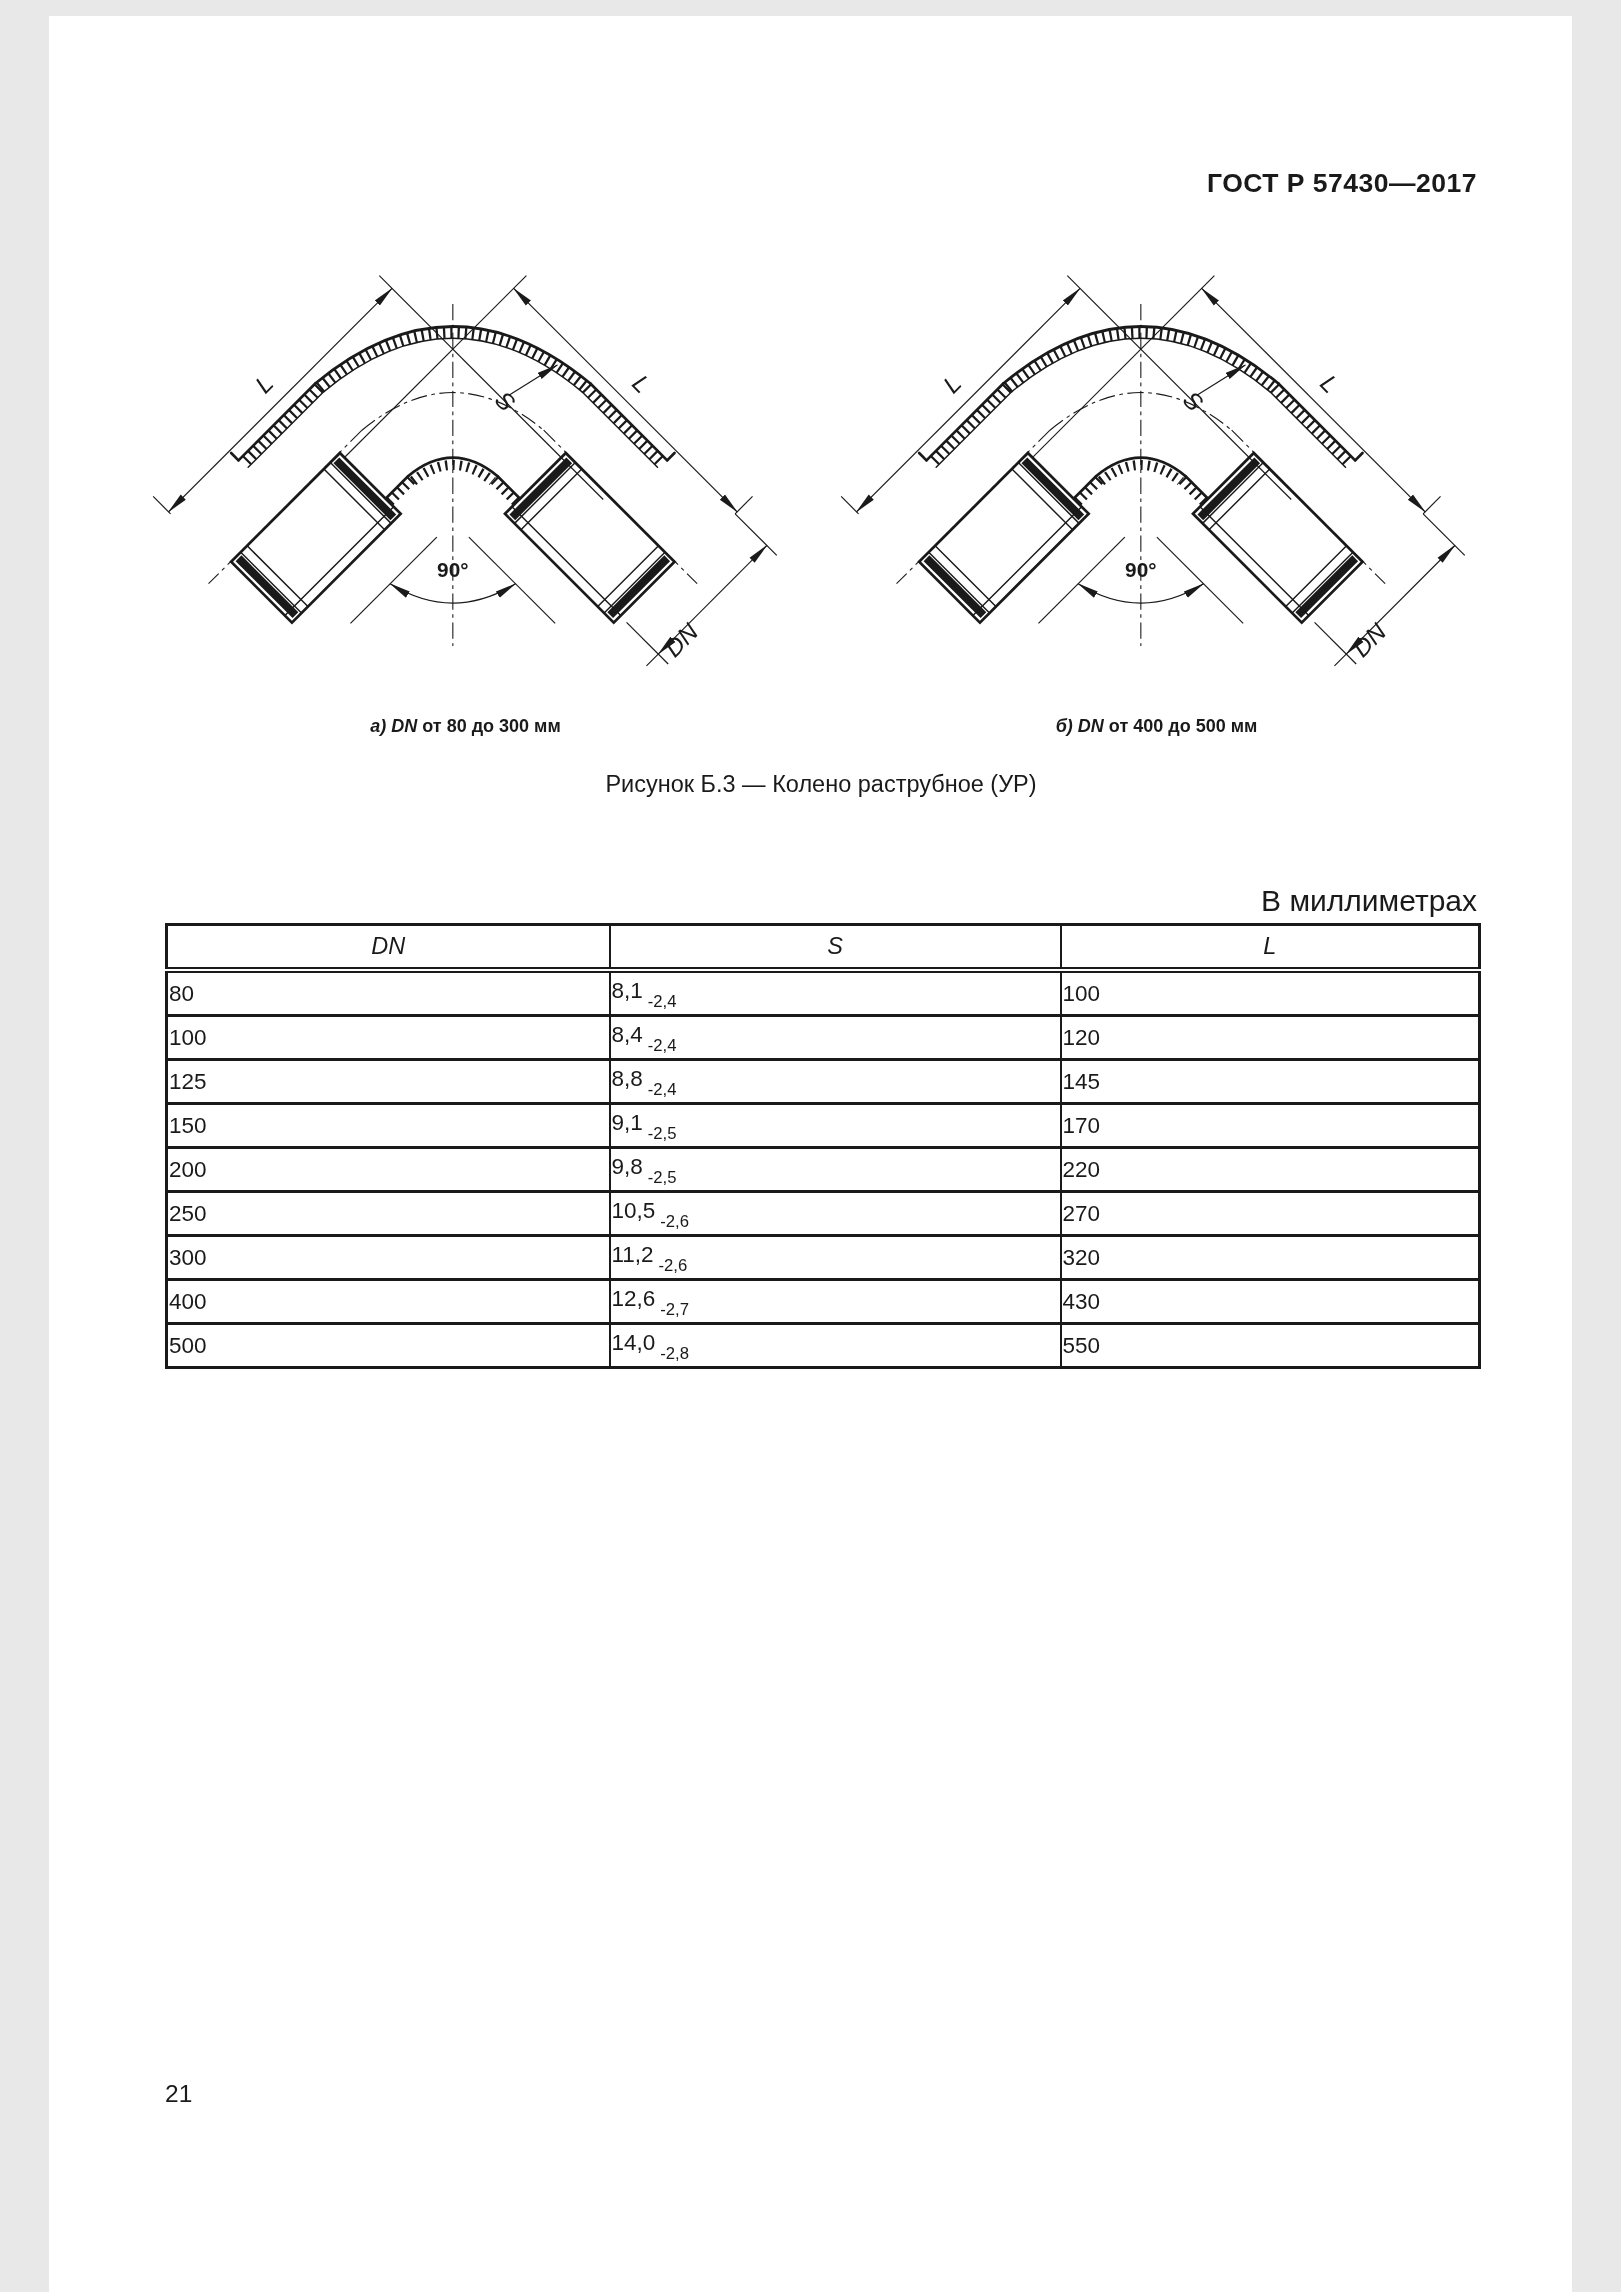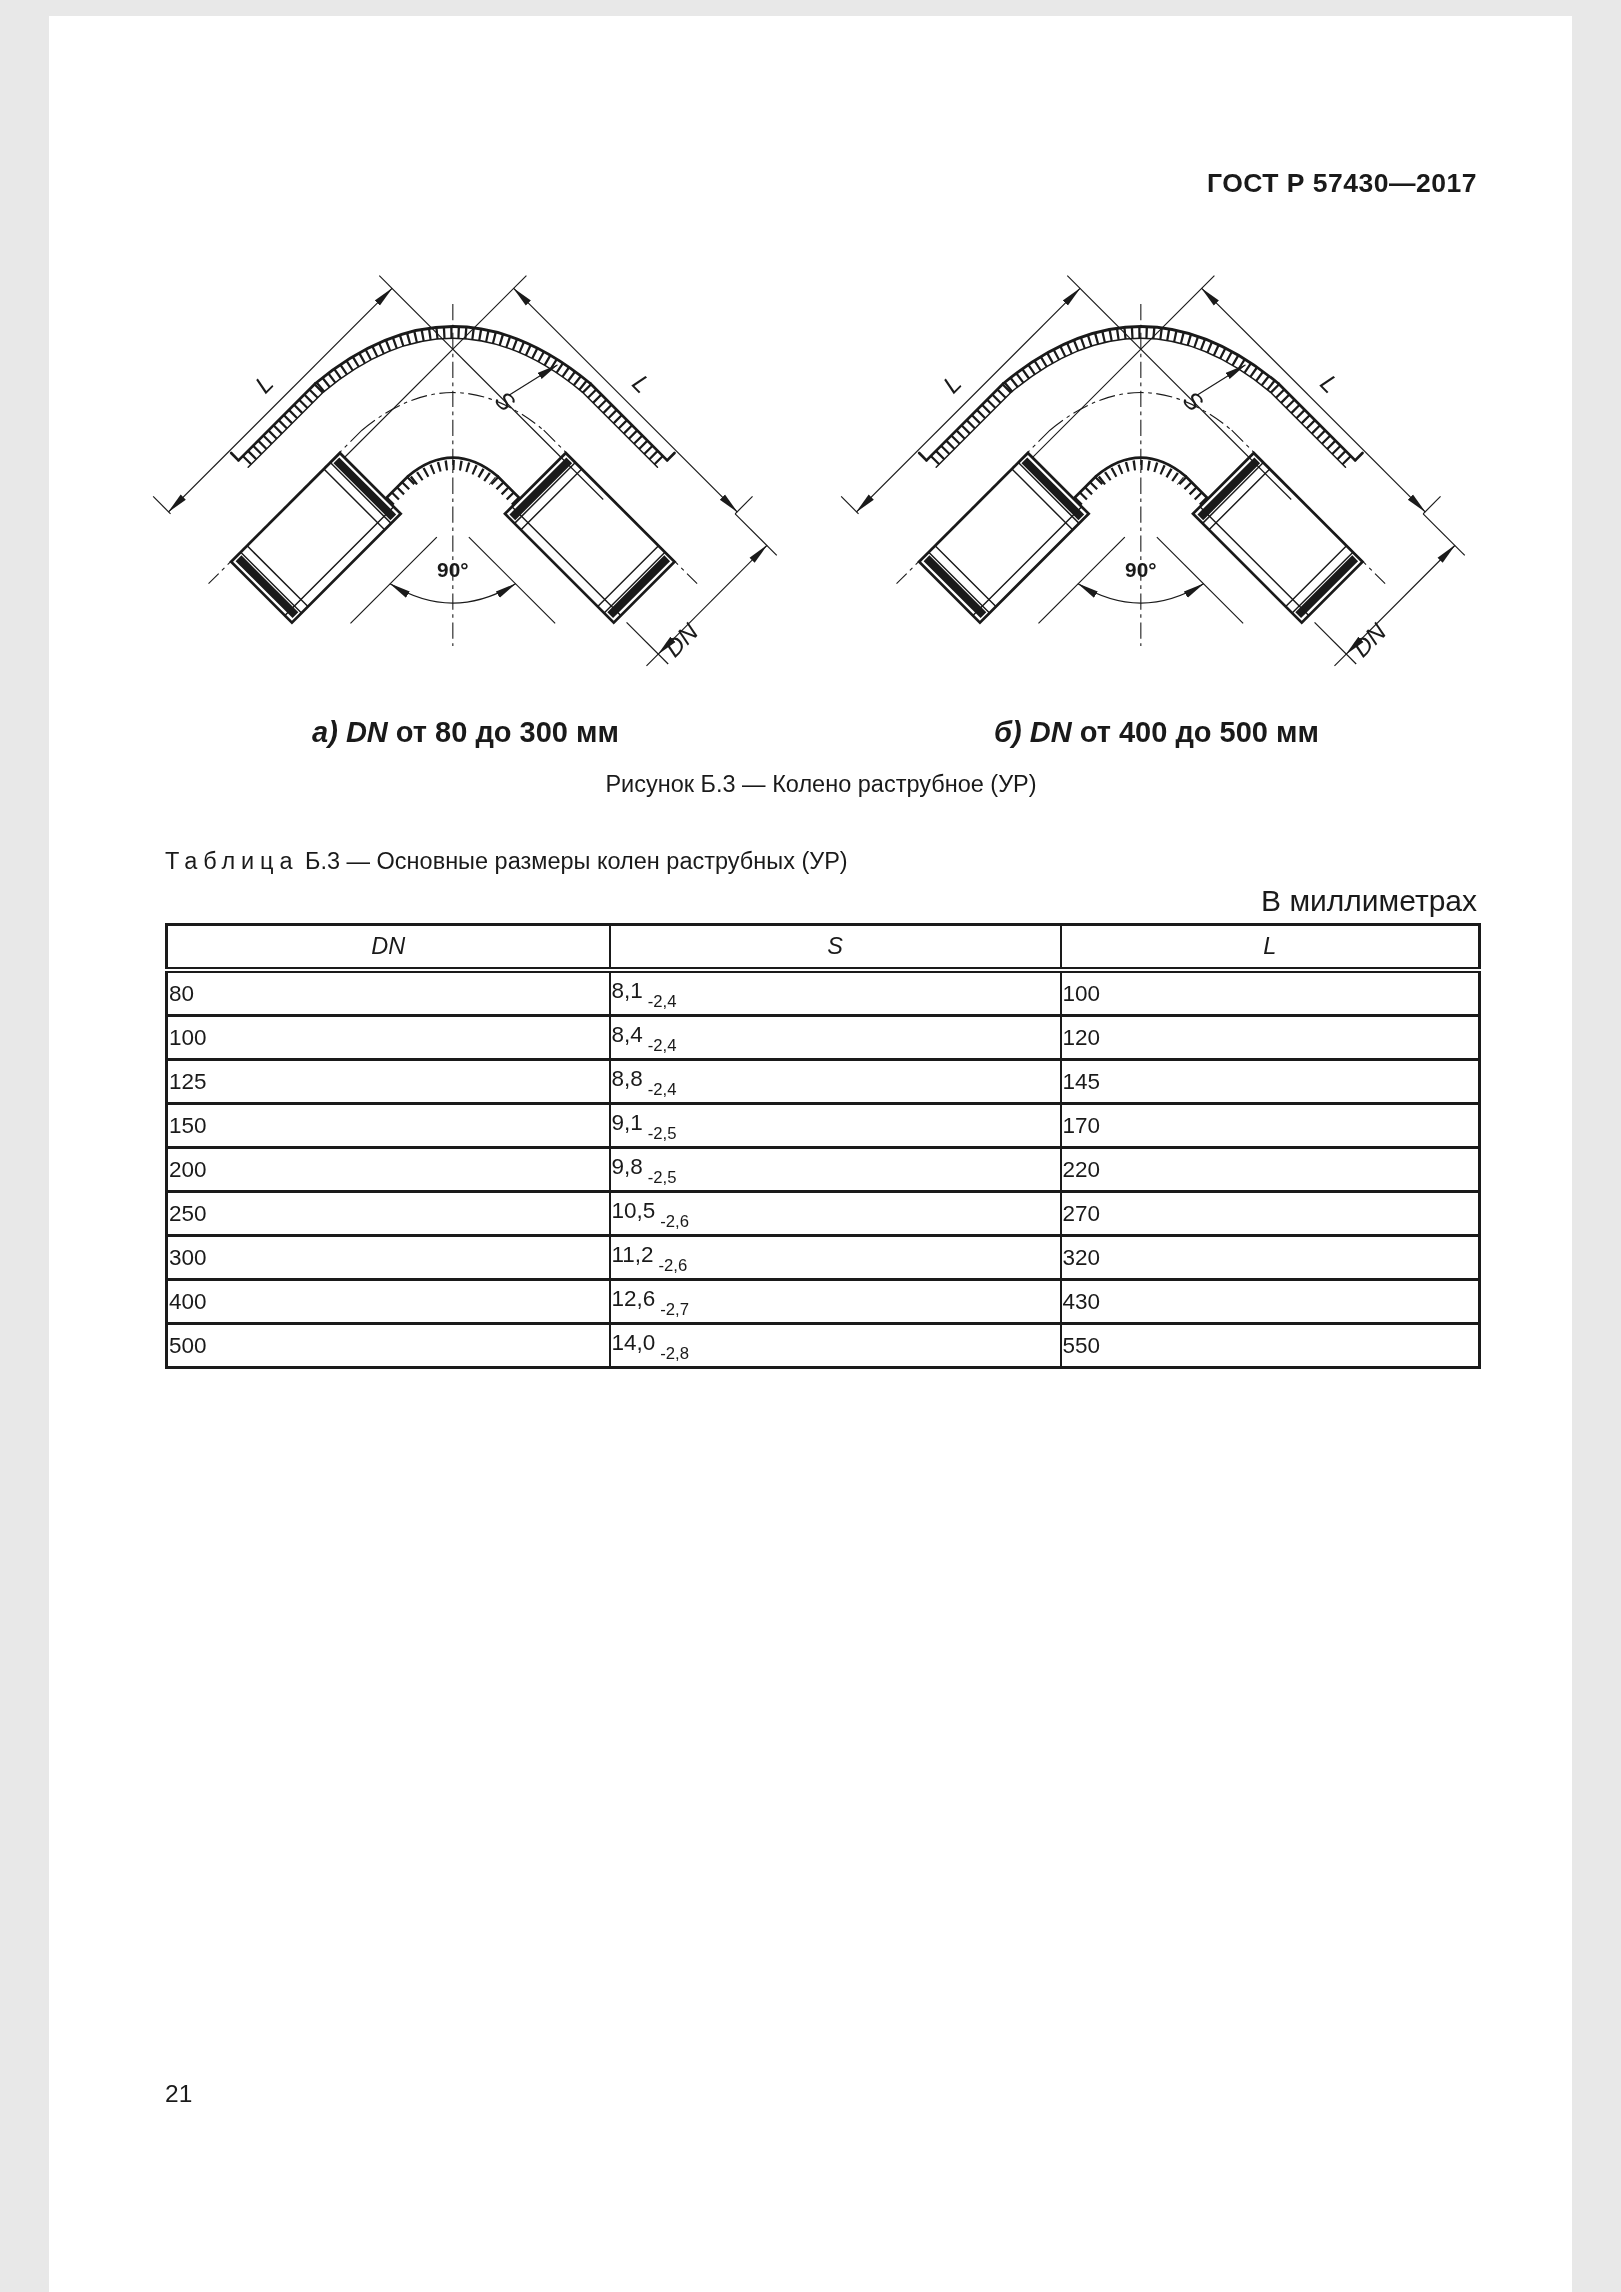--- a/index.html
+++ b/index.html
@@ -9,21 +9,21 @@
     font-family:"Liberation Sans", sans-serif; color:#1a1a1a;
   }
   .gost-header {
     position:absolute; top:152px; left:116px; width:1312px;
     text-align:right; font-size:26.5px; font-weight:bold; letter-spacing:0.5px;
   }
   .fig { position:absolute; top:214px; }
   .fig-a { left:98px; }
   .fig-b { left:786px; }
 
-  .cap { position:absolute; top:700px; font-size:29px; font-weight:bold; text-align:center; }
+  .cap { position:absolute; top:700px; font-size:18px; font-weight:bold; text-align:center; }
   .cap-a { left:103px; width:627px; }
   .cap-b { left:789px; width:637px; }
   .cap .it { font-style:italic; }
 
   .fig-cap { position:absolute; top:755px; left:116px; width:1312px; text-align:center; font-size:23.5px; }
 
   .tbl-cap { position:absolute; top:832px; left:116px; font-size:23.5px; }
   .tbl-cap .spaced { letter-spacing:5.9px; }
 
   .units { position:absolute; top:868px; left:116px; width:1312px; text-align:right; font-size:30px; }
@@ -153,25 +153,20 @@
   </div>
 
   <div class="cap cap-b">
     <span class="it">б)</span>
     <span class="it">DN</span>
     <span>от 400 до 500 мм</span>
   </div>
 
   <div class="fig-cap">Рисунок Б.3 — Колено раструбное (УР)</div>
 
-  <div class="tbl-cap">
-    <span class="spaced">Таблица</span>
-    <span>Б.3</span>
-    <span>— Основные размеры колен раструбных (УР)</span>
-  </div>
 
   <div class="units">В миллиметрах</div>
 
   <table class="dims">
     <colgroup>
       <col style="width:443px">
         <col style="width:451px">
         <col style="width:419px">
     </colgroup>
     <thead>

